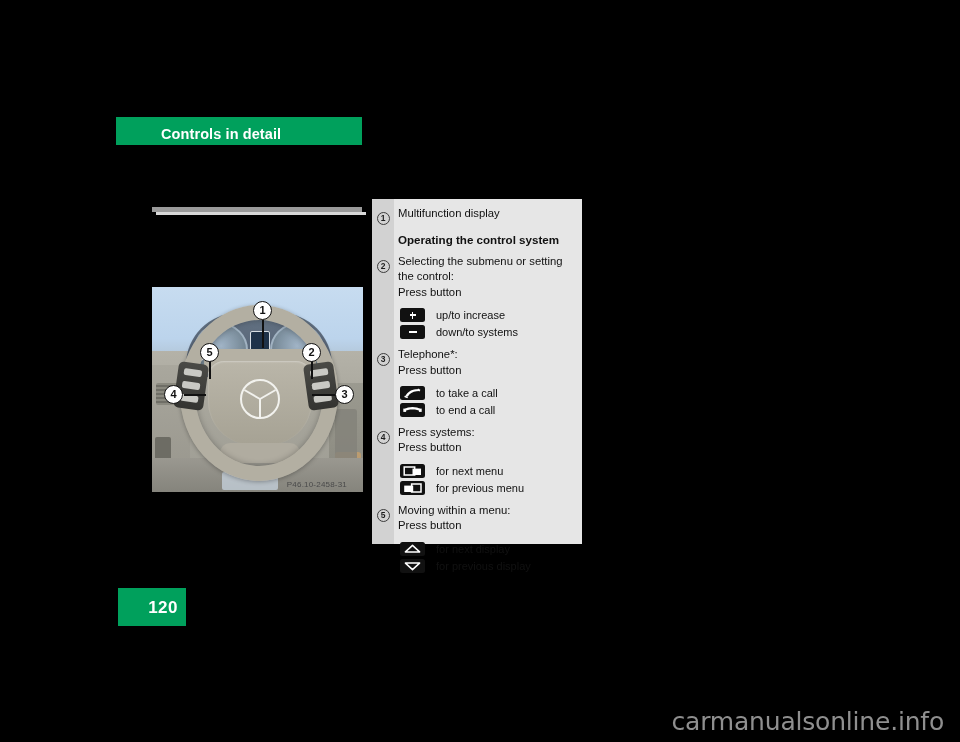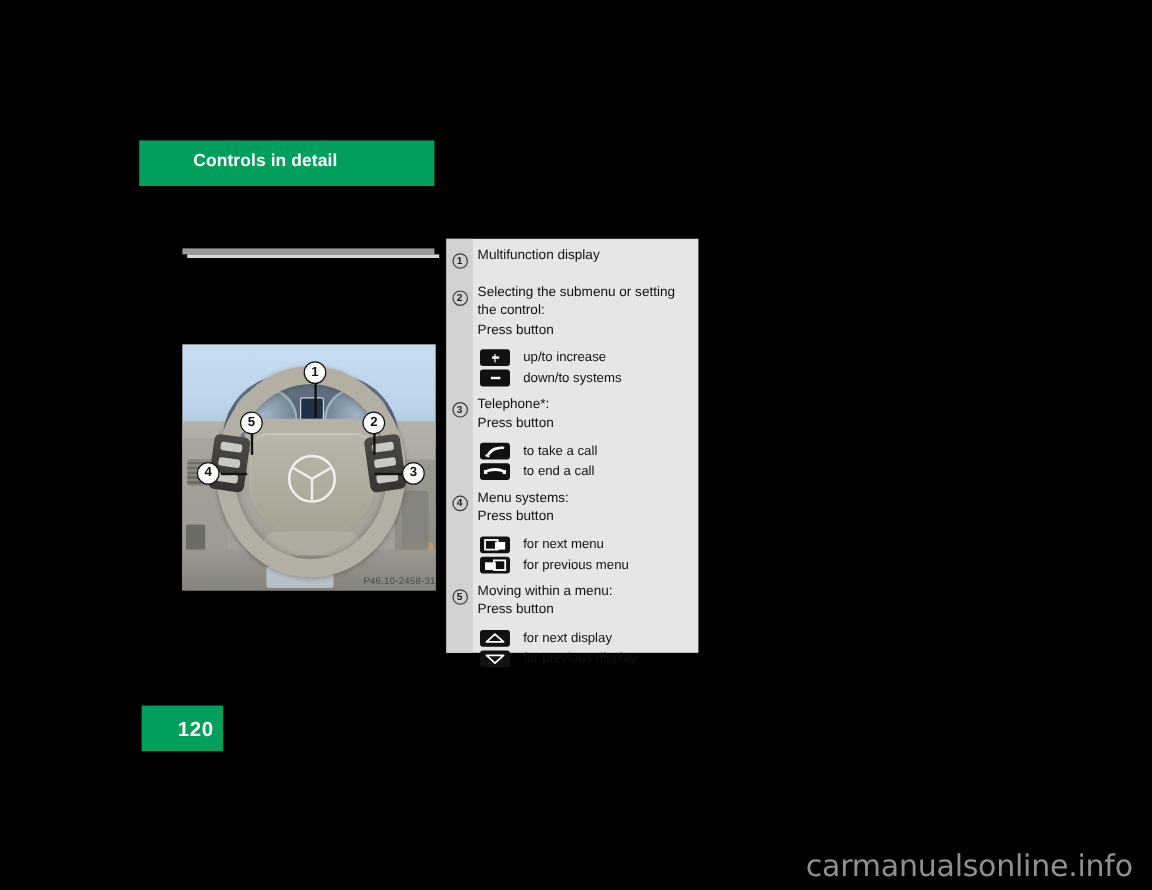--- a/index.html
+++ b/index.html
@@ -15,21 +15,21 @@
     font-family: "Liberation Sans", sans-serif;
     -webkit-font-smoothing: antialiased;
   }
 
   
   .section-header {
     position: absolute;
     left: 116px;
     top: 117px;
     width: 246px;
-    height: 38px;
+    height: 28px;
     background: #00a05c;
   }
   .section-header-title {
     position: absolute;
     left: 45px;
     top: 9px;
     color: #ffffff;
     font-size: 14.5px;
     font-weight: bold;
     letter-spacing: .1px;
@@ -249,21 +249,21 @@
     background: #c9c9c4;
     border-radius: 2px;
     display: block;
   }
   .pad i:nth-child(1) { top: 6px; }
   .pad i:nth-child(2) { top: 19px; }
   .pad i:nth-child(3) { top: 32px; }
 
   .fig-caption {
     position: absolute;
-    right: 0; bottom: 3px;
+    right: 16px; bottom: 3px;
     font-size: 8px;
     color: #4a4a4a;
     font-family: "Liberation Sans", sans-serif;
     letter-spacing: .2px;
   }
 
   
   .callout {
     position: absolute;
     width: 19px; height: 19px;
@@ -483,20 +483,24 @@
 
     <div class="row">
       <div class="row-num">
         <span class="num-circle">1</span>
       </div>
       <div class="row-body">Multifunction display</div>
     </div>
 
     <div class="spacer-6"></div>
 
+    <div class="row">
+      <div class="row-num"></div>
+      <div class="row-body bold">Operating the control system</div>
+    </div>
 
     <div class="spacer-4"></div>
 
     <div class="row">
       <div class="row-num">
         <span class="num-circle">2</span>
       </div>
       <div class="row-body">
         <div>Selecting the submenu or setting</div>
         <div>the control:</div>
@@ -552,21 +556,21 @@
       <span class="icon-label">to end a call</span>
     </div>
 
     <div class="spacer-4"></div>
 
     <div class="row">
       <div class="row-num">
         <span class="num-circle">4</span>
       </div>
       <div class="row-body">
-        <div>Menu systems:</div>
+        <div>Press systems:</div>
         <div>Press button</div>
       </div>
     </div>
 
     <div class="spacer-4"></div>
 
     <div class="icon-row">
       <span class="icon-box">
         <svg width="25" height="14" viewBox="0 0 25 14">
           <rect x="4.2" y="3.0" width="10.5" height="8.0" fill="none" stroke="#ffffff" stroke-width="1.5"></rect>

